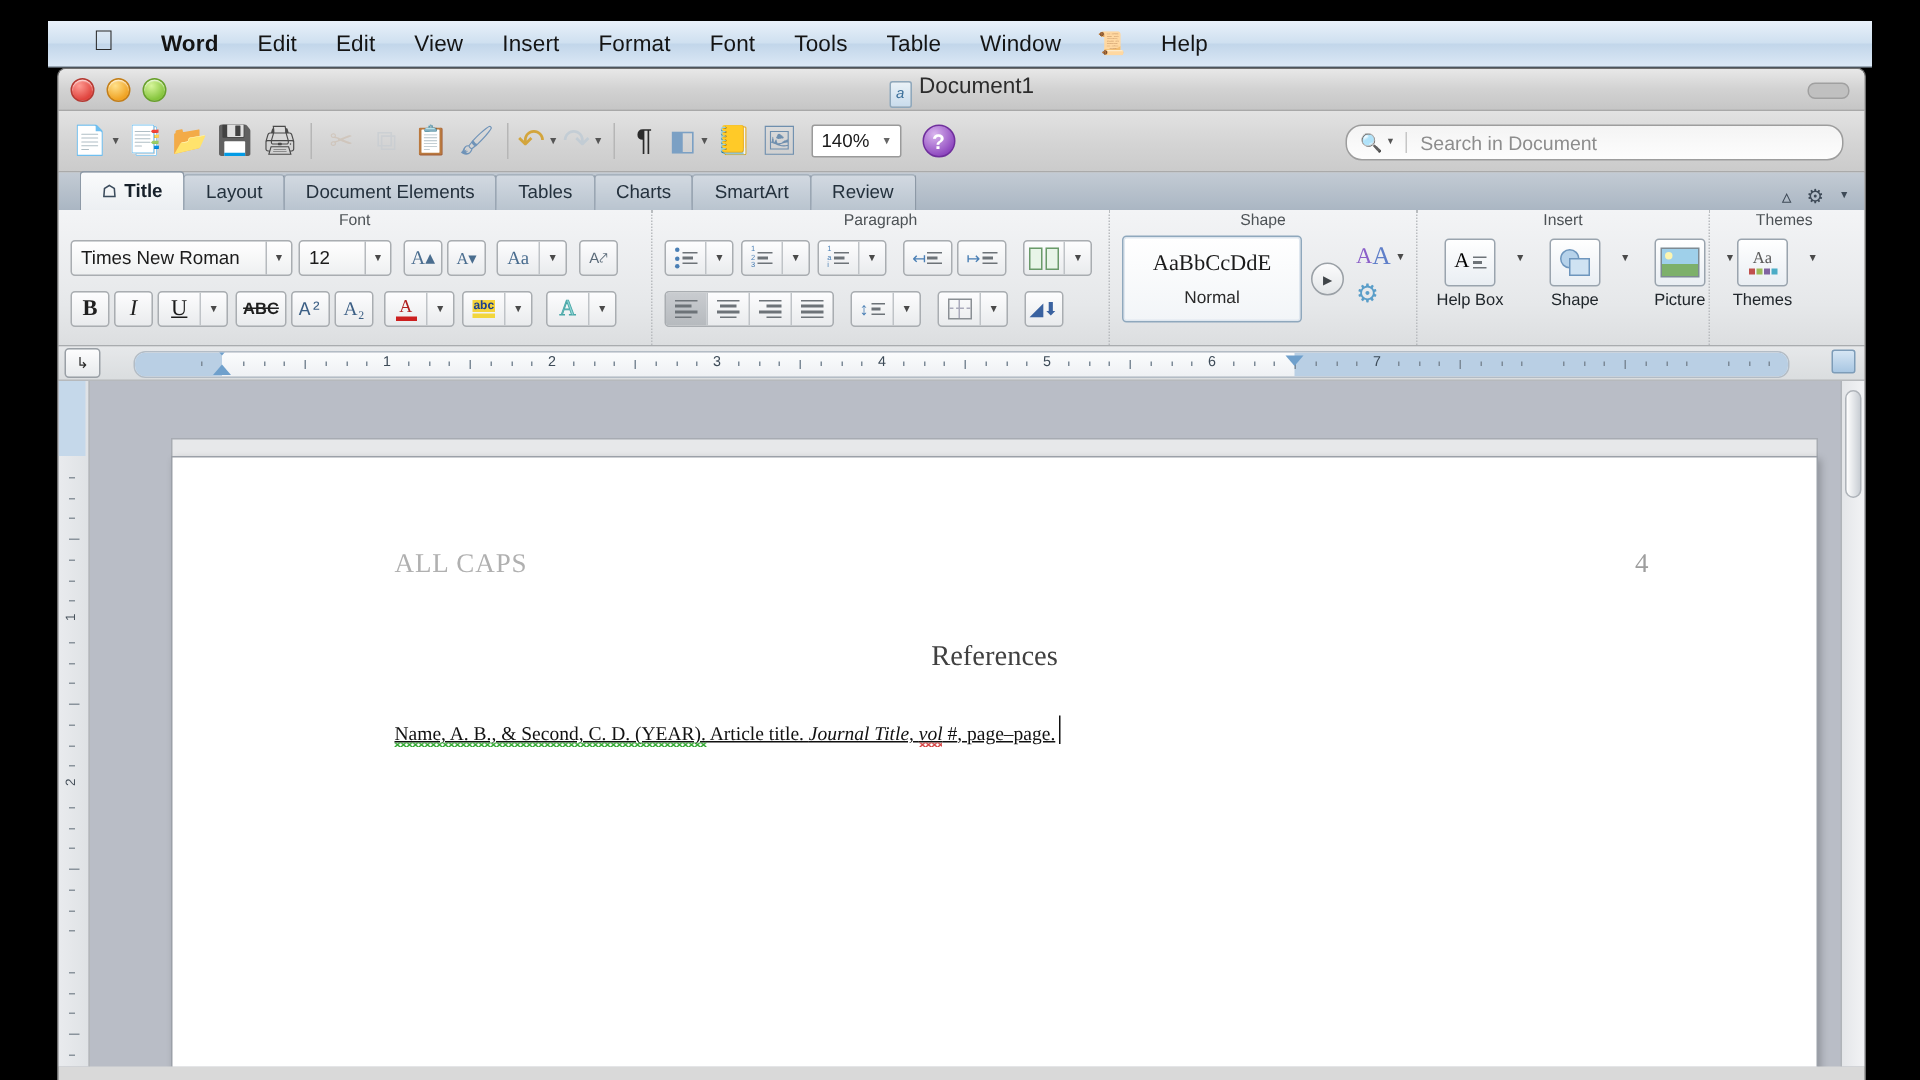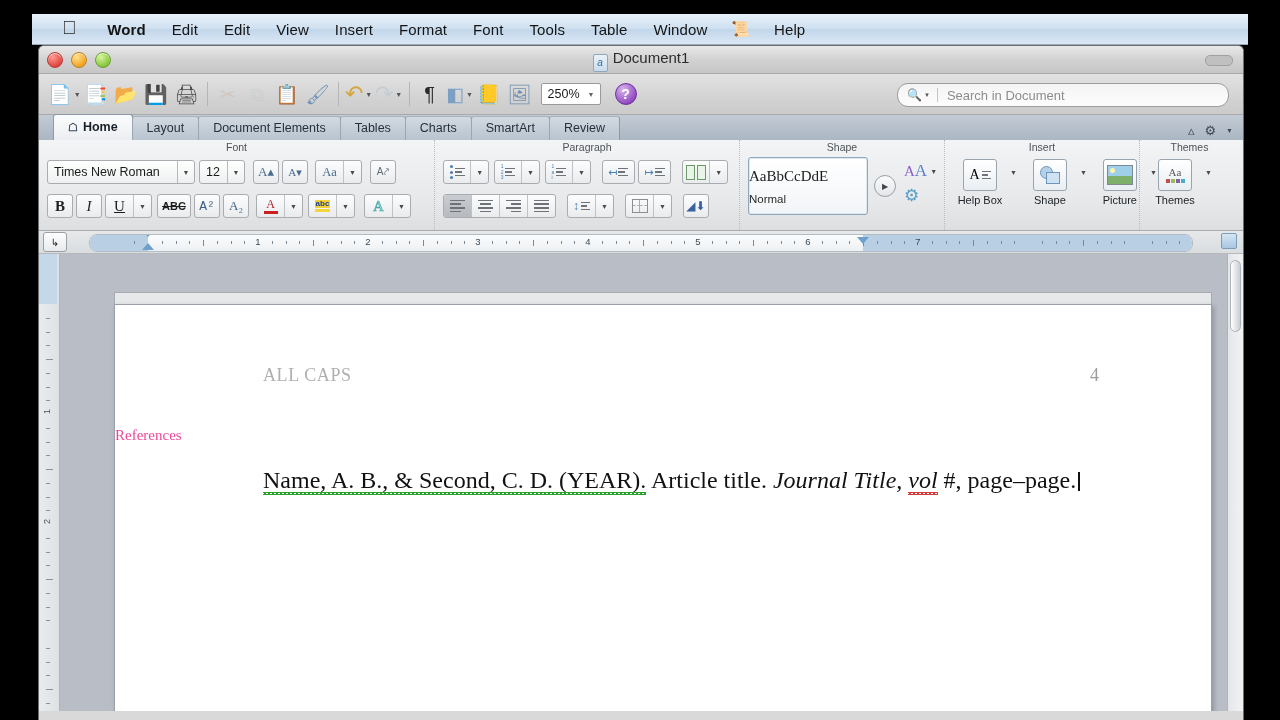--- a/index.html
+++ b/index.html
@@ -184,21 +184,21 @@
   .lines.j i{width:100%}
   .bullets{display:flex;align-items:center;gap:2px;}
   .bullets .bcol{display:flex;flex-direction:column;gap:2.6px;}
   .bullets .bcol b{display:block;width:3px;height:3px;background:#4a7fb5;border-radius:50%;}
   .bullets .bcol em{font-style:normal;font-size:5px;color:#4a7fb5;line-height:3px;}
 
   
   .stylebox{
     width:118px;height:56px;border:1px solid #8fa8bd;border-radius:3px;
     background:linear-gradient(to bottom,#ffffff,#f2f5f8);
-    display:flex;flex-direction:column;align-items:flex-start;justify-content:center;
+    display:flex;flex-direction:column;align-items:center;justify-content:center;
     box-shadow:0 0 0 1px #dfe7ef inset;
   }
   .stylebox .samp{font-family:"Liberation Serif",serif;font-size:15px;color:#1b1b1b;}
   .stylebox .nm{font-size:11.5px;color:#2a2a2a;margin-top:8px;}
   .gallery-next{
     width:20px;height:20px;border-radius:50%;border:1px solid #9aa0a6;
     background:linear-gradient(to bottom,#fbfbfc,#e3e6e8);
     display:flex;align-items:center;justify-content:center;font-size:8px;color:#3f4448;
     margin-left:6px;
   }
@@ -271,26 +271,26 @@
   }
   .hdr{
     position:absolute;left:148px;top:60px;
     font-family:"Liberation Serif",serif;font-size:18px;color:#b0b0b0;letter-spacing:.6px;
   }
   .pgnum{
     position:absolute;right:112px;top:60px;
     font-family:"Liberation Serif",serif;font-size:18px;color:#9e9e9e;
   }
   .reftitle{
-    position:absolute;left:0;right:0;top:122px;text-align:left;
-    font-family:"Liberation Serif",serif;font-size:15px;color:#ec4899;
+    position:absolute;left:0;right:0;top:122px;text-align:center;
+    font-family:"Liberation Serif",serif;font-size:19px;color:#404040;
   }
   .citation{
-    position:absolute;left:148px;top:160px;right:120px;
-    font-family:"Liberation Serif",serif;font-size:24px;color:#111;line-height:1.25;
+    position:absolute;left:148px;top:172px;right:120px;
+    font-family:"Liberation Serif",serif;font-size:13px;color:#111;line-height:1.25;text-decoration:underline;
   }
   .citation .it{font-style:italic;}
   .grammar{
     background-repeat:repeat-x;background-position:bottom left;
     background-image:
       radial-gradient(circle at 1.5px 3px, rgba(0,150,0,0) 1.2px, transparent 1.3px);
     border-bottom:2px solid transparent;
     position:relative;
   }
   .grammar::after{
@@ -402,35 +402,35 @@
           <span class="glyph" style="color:#7ba0c4">◧</span>
           <span class="caret">▼</span>
         </div>
       <div class="tbtn">
           <span class="glyph" style="color:#b9a68d">📒</span>
         </div>
       <div class="tbtn">
           <span class="glyph" style="color:#6f8fae">🖼</span>
         </div>
       <div class="zoombox">
-        <span>250%</span>
+        <span>140%</span>
         <span class="zc">▼</span>
       </div>
       <div class="helpbtn">?</div>
 
       <div class="searchwrap">
         <span class="sico">🔍</span>
         <span class="scar">▼</span>
         <span class="sdiv"></span>
         <input type="text" placeholder="Search in Document" style="">
       </div>
     </div>
 
     <div class="tabbar">
-      <div class="tab active"><span class="homeico">☖</span><span>Home</span></div>
+      <div class="tab active"><span class="homeico">☖</span><span>Title</span></div>
       <div class="tab">Layout</div>
       <div class="tab">Document Elements</div>
       <div class="tab">Tables</div>
       <div class="tab">Charts</div>
       <div class="tab">SmartArt</div>
       <div class="tab">Review</div>
       <div class="tabright">
         <span class="g">▵</span>
         <span class="g">⚙</span>
         <span class="g" style="font-size:7px">▼</span>
@@ -439,21 +439,21 @@
 
     <div class="ribbon">
 
       <div class="rgroup" style="width:395px">
         <div class="glabel">Font</div>
         <div class="rrow">
           <div class="ctl combo" style="width:148px;">
             <span class="txt">Times New Roman</span>
             <span class="arrowbox">▼</span>
           </div>
-          <div class="ctl combo" style="width:46px;">
+          <div class="ctl combo" style="width:62px;">
             <span class="txt">12</span>
             <span class="arrowbox">▼</span>
           </div>
           <div class="fbtn" style="margin-left:4px">
             <span style="color:#4a6d8f;font-family:'Liberation Serif',serif">A▴</span>
           </div>
           <div class="fbtn">
             <span style="color:#4a6d8f;font-family:'Liberation Serif',serif;font-size:11px">A▾</span>
           </div>
           <div class="cluster" style="margin-left:4px">

